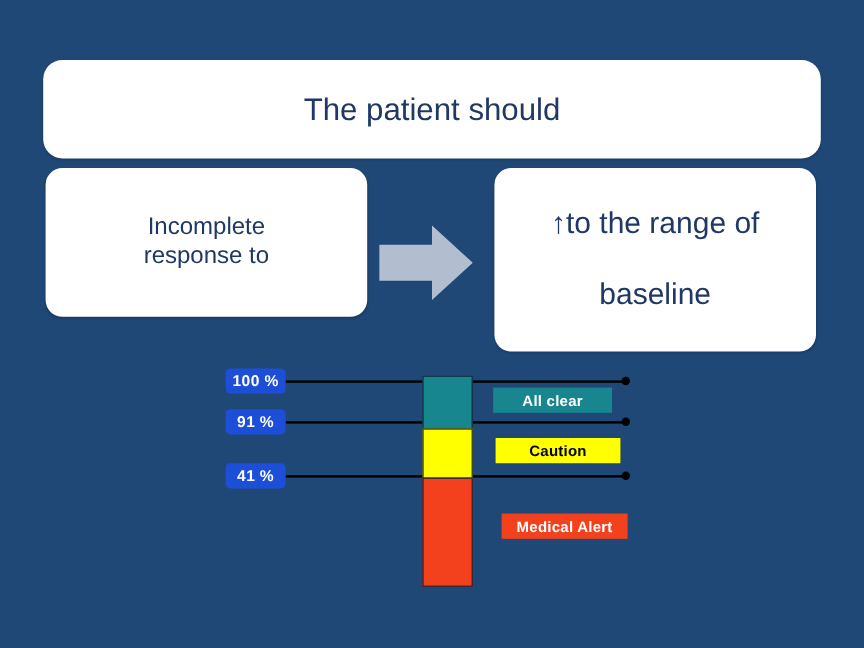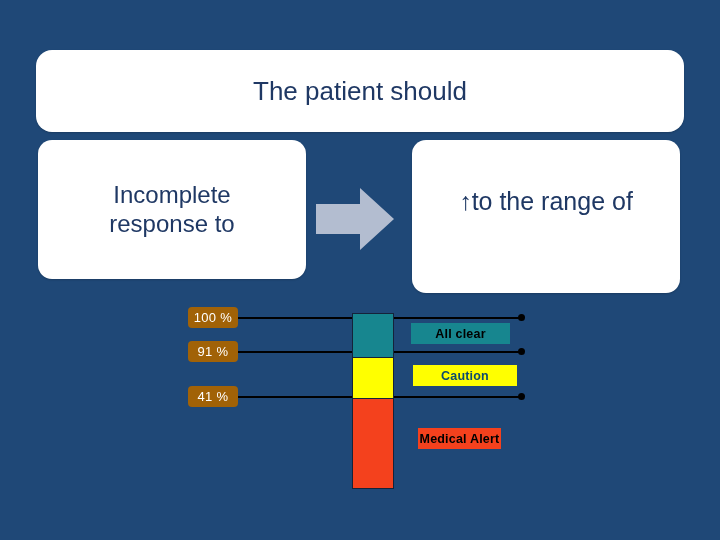--- a/index.html
+++ b/index.html
@@ -43,22 +43,22 @@
     font-size: 26px;
     border-radius: 16px;
     margin-top: 24px;
   }
   #title-card .txt { padding: 0 20px; }
 
   #left-card {
     left: 38px;
     top: 140px;
     width: 268px;
-    height: 139px;
-    font-size: 24px;
+    height: 124px;
+    font-size: 20px;
   }
 
   #right-card {
     left: 412px;
     top: 140px;
     width: 268px;
     height: 153px;
     font-size: 25px;
   }
 
@@ -76,23 +76,23 @@
     position: absolute;
     left: 0;
     top: 0;
     width: 720px;
     height: 540px;
     pointer-events: none;
   }
 
   .pct-label {
     position: absolute;
-    background: #a16207;
+    background: #1d4ed8;
     color: #ffffff;
-    font-weight: normal;
+    font-weight: bold;
     font-size: 13px;
     border-radius: 4px;
     height: 21px;
     width: 50px;
     left: 188px;
     display: flex;
     align-items: center;
     justify-content: center;
     letter-spacing: 0.3px;
   }
@@ -139,29 +139,29 @@
     height: 21px;
     display: flex;
     align-items: center;
     justify-content: center;
     font-size: 12.5px;
     font-weight: bold;
     letter-spacing: 0.2px;
   }
   #badge-allclear {
     left: 411px; top: 323px; width: 99px;
-    background: #17868f; color: #000000;
+    background: #17868f; color: #ffffff;
   }
   #badge-caution {
     left: 413px; top: 365px; width: 104px;
-    background: #ffff00; color: #0c4a6e;
+    background: #ffff00; color: #000000;
   }
   #badge-alert {
-    left: 418px; top: 428px; width: 83px;
-    background: #f4411d; color: #000000;
+    left: 418px; top: 428px; width: 105px;
+    background: #f4411d; color: #ffffff;
   }
 </style>
 </head>
 <body>
 
 <div id="slide">
 
   <div class="card" id="title-card">
     <div class="txt">
       <span>The patient should</span><br>
@@ -176,20 +176,21 @@
   </div>
 
   <svg id="arrow" viewBox="0 0 78 66">
     <polygon points="0,18 44,18 44,2 78,33 44,64 44,48 0,48" fill="#b3bdd0"></polygon>
   </svg>
 
   <div class="card" id="right-card">
     <div>
       <span>↑to the range of</span><br>
       <br>
+      <span>baseline</span>
     </div>
   </div>
 
   <div id="chart">
 
     <div class="conn-line" id="line-100"></div>
     <div class="conn-line" id="line-80"></div>
     <div class="conn-line" id="line-50"></div>
 
     <div class="conn-dot" id="dot-100"></div>

